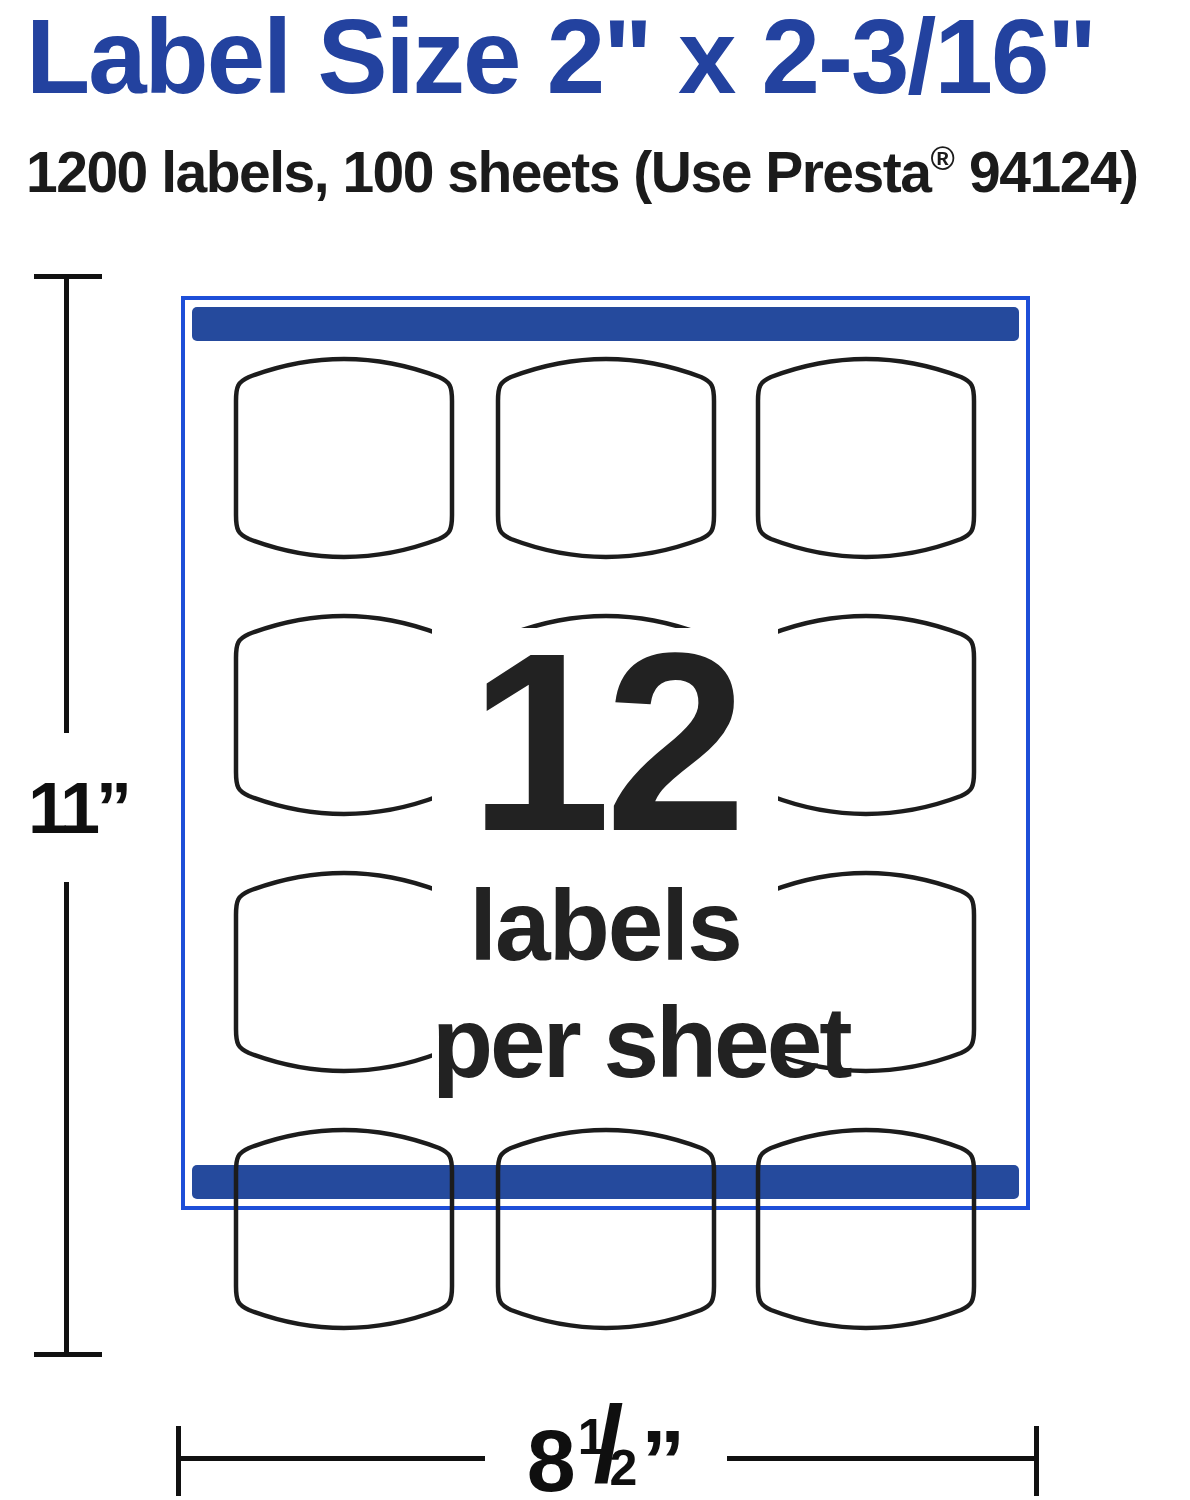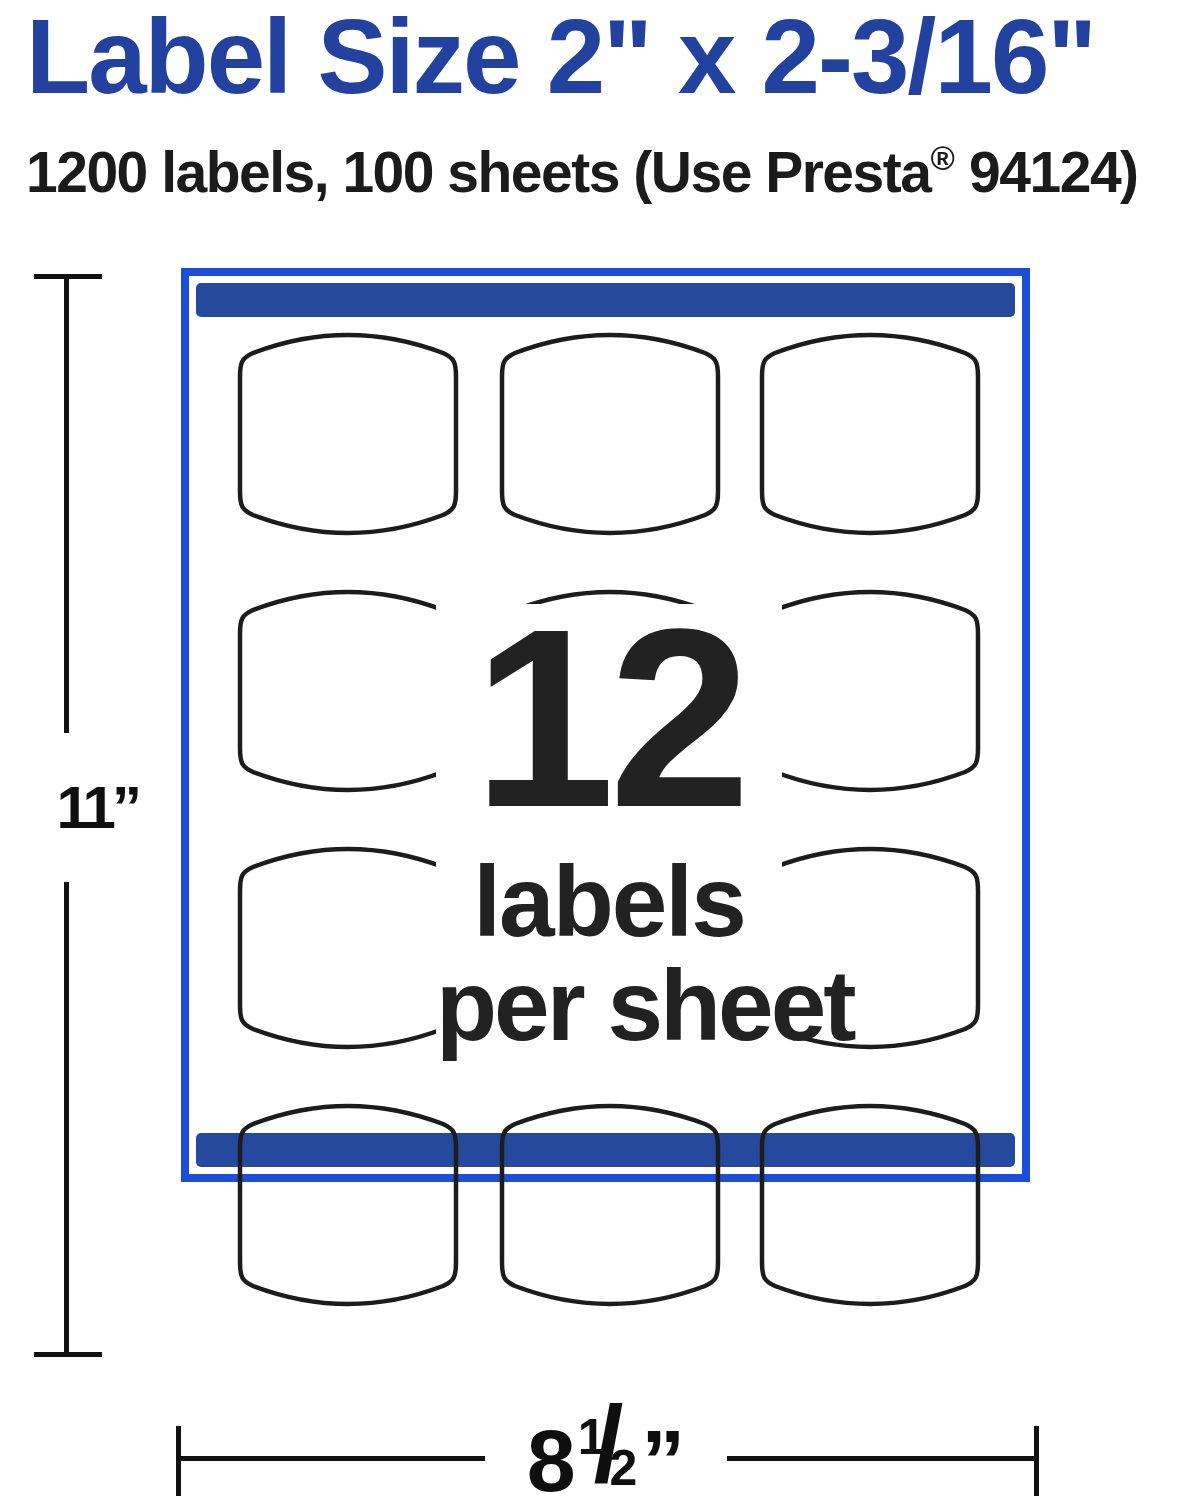--- a/index.html
+++ b/index.html
@@ -20,22 +20,22 @@
     position:absolute;left:26px;top:140px;
     font-size:57px;line-height:64px;font-weight:700;
     letter-spacing:-1.5px;color:#1b1b1b;white-space:nowrap;
   }
   .subtitle .reg{
     display:inline-block;font-size:33px;transform:translateY(-22px);
     letter-spacing:0;
   }
   
   .sheet{
-    position:absolute;left:181px;top:268px;width:849px;height:914px;
-    box-sizing:border-box;border:8px solid #1d4ed8;background:#fff;
+    position:absolute;left:181px;top:296px;width:849px;height:914px;
+    box-sizing:border-box;border:4px solid #1d4ed8;background:#fff;
   }
   .bar{
     position:absolute;left:7px;right:7px;height:34px;border-radius:5px;
     background:var(--bar-blue,#254a9d);
   }
   .bar-top{top:7px;}
   .bar-bottom{bottom:7px;}
   .label-cell{position:absolute;width:220px;height:206px;}
   .label-cell svg{display:block;overflow:visible;}
   
@@ -46,32 +46,32 @@
   .callout .big{
     font-size:255px;line-height:255px;font-weight:700;
     letter-spacing:-6px;margin-top:-14px;white-space:nowrap;
   }
   .callout .l1{
     font-size:100px;line-height:100px;font-weight:700;
     letter-spacing:-2px;margin-top:6px;white-space:nowrap;
   }
   .callout .l2{
     font-size:100px;line-height:100px;font-weight:700;
-    letter-spacing:-3px;margin-top:4px;white-space:nowrap;
+    letter-spacing:-3px;margin-top:17px;white-space:nowrap;
   }
   
   .dim{position:absolute;background:#111111;}
   
   .h-cap-top   {left:34px;top:274px;width:68px;height:5px;}
   .h-line-top  {left:64px;top:276px;width:5px;height:457px;}
   .h-line-bot  {left:64px;top:882px;width:5px;height:474px;}
   .h-cap-bot   {left:34px;top:1352px;width:68px;height:5px;}
   .dim-height-value{
-    position:absolute;left:6px;top:762px;width:132px;text-align:right;
-    font-size:60px;line-height:92px;font-weight:700;letter-spacing:-4px;
+    position:absolute;left:12px;top:762px;width:132px;text-align:center;
+    font-size:72px;line-height:92px;font-weight:700;letter-spacing:-4px;
     color:#0f0f0f;
   }
   
   .w-line-left {left:178px;top:1456px;width:307px;height:5px;}
   .w-line-right{left:727px;top:1456px;width:308px;height:5px;}
   .w-cap-left  {left:176px;top:1426px;width:5px;height:70px;}
   .w-cap-right {left:1034px;top:1426px;width:5px;height:70px;}
   .dim-width-value{
     position:absolute;left:485px;top:1398px;width:242px;height:100px;
     display:flex;justify-content:center;align-items:flex-end;

